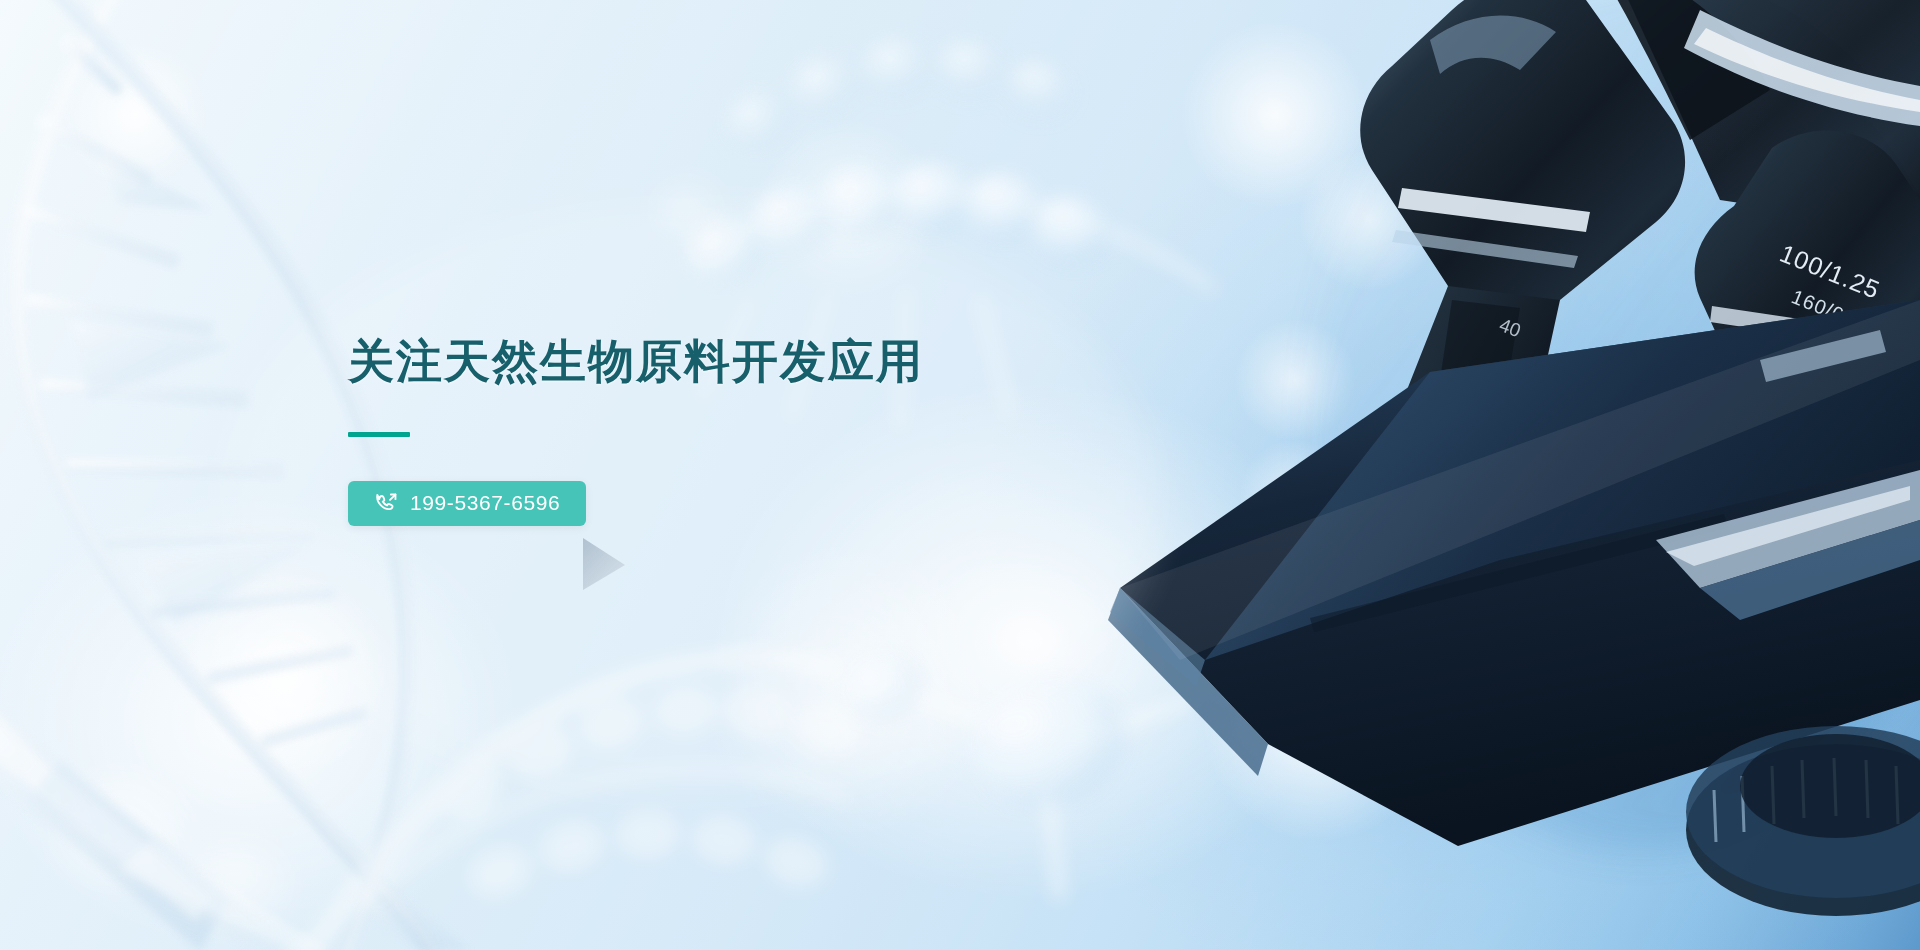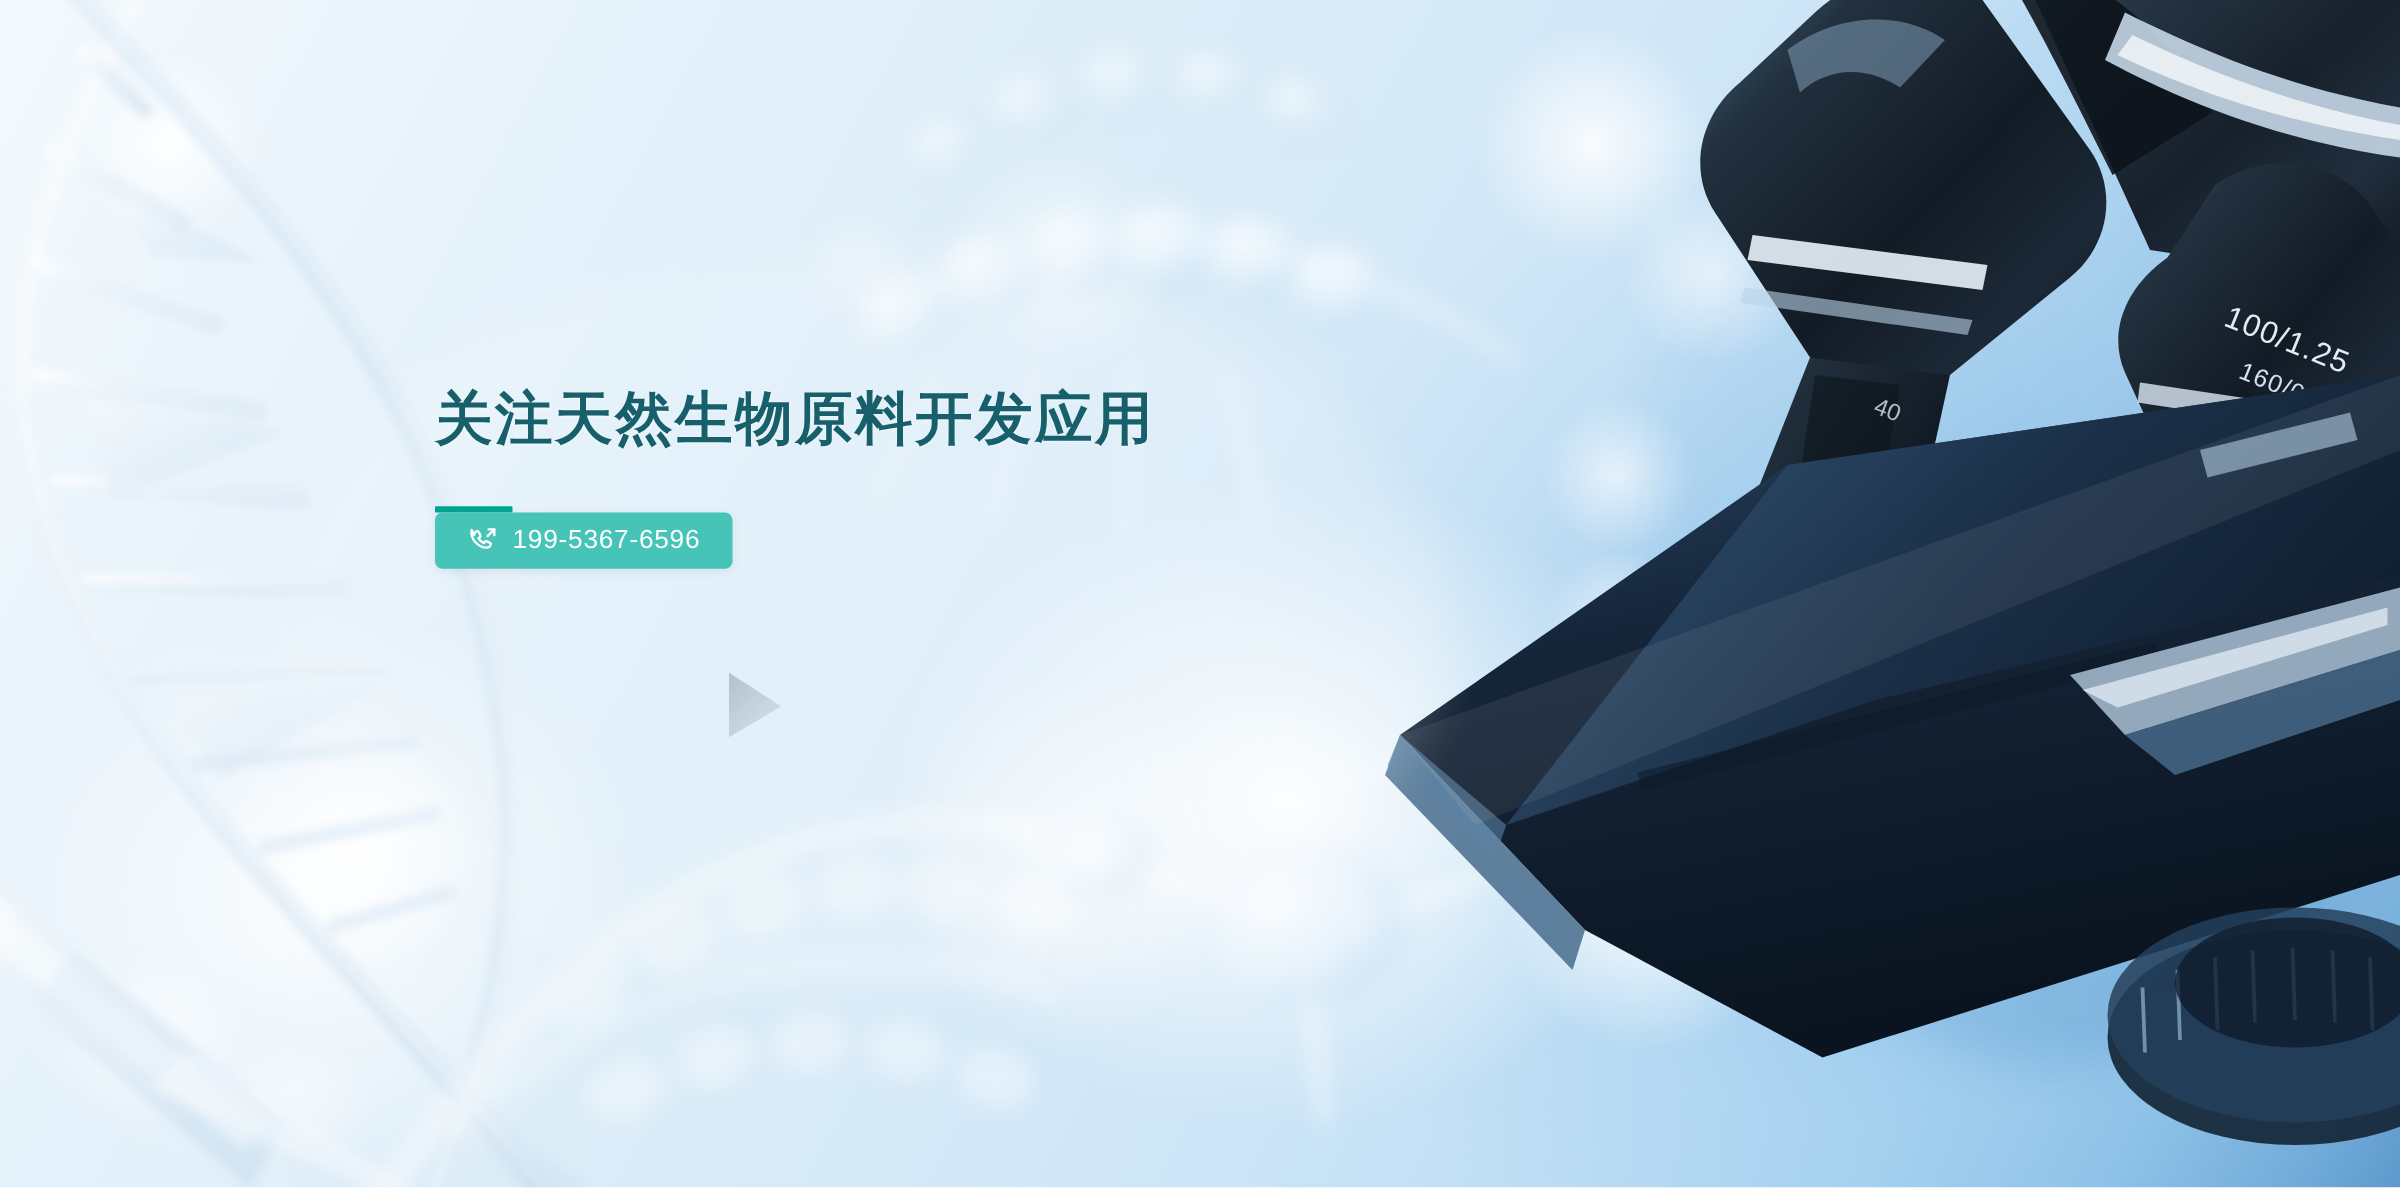--- a/index.html
+++ b/index.html
@@ -31,39 +31,39 @@
   .b6{ left:170px; top:560px; width:230px; height:230px; background:radial-gradient(circle,rgba(255,255,255,.92),rgba(255,255,255,0) 64%); }
   .b7{ left:700px; top:540px; width:300px; height:300px; background:radial-gradient(circle,rgba(255,255,255,.55),rgba(255,255,255,0) 70%); }
   .b8{ left:760px; top:120px; width:180px; height:180px; background:radial-gradient(circle,rgba(255,255,255,.5),rgba(255,255,255,0) 72%); }
   .b9{ left:1240px;top:440px; width:110px; height:110px; background:radial-gradient(circle,rgba(255,255,255,.6),rgba(255,255,255,0) 72%); }
 
   
   .deco{ position:absolute; inset:0; width:1920px; height:950px; pointer-events:none; }
 
   
   .content{
-    position:absolute; left:348px; top:308px; width:720px;
+    position:absolute; left:348px; top:335px; width:720px;
   }
   .headline{
     font-size:46px; font-weight:bold; letter-spacing:2px;
     color:#17606b; line-height:1.15; white-space:nowrap;
     text-shadow:0 1px 2px rgba(255,255,255,.55);
   }
   .divider{
     width:62px; height:5px; background:#00a58f;
     margin-top:44px; border-radius:1px;
   }
   .bodytext{
     margin-top:40px; font-size:16.5px; color:#4a5155;
     line-height:35px; letter-spacing:.4px;
   }
   .bodytext div{ white-space:nowrap; }
 
   .phone-btn{
-    display:inline-flex; align-items:center; gap:11px;
+    margin-top:44px; display:inline-flex; align-items:center; gap:11px;
     background:#45c4b7; color:#ffffff;
     padding:16px 26px; height:45px; border-radius:6px;
     font-size:21px; letter-spacing:.6px; cursor:pointer;
     border:none; font-family:inherit;
     box-shadow:0 2px 8px rgba(0,0,0,.07);
   }
   .phone-btn svg{ display:block; }
   .phone-num{ line-height:1; padding-bottom:2px; }
 
   

